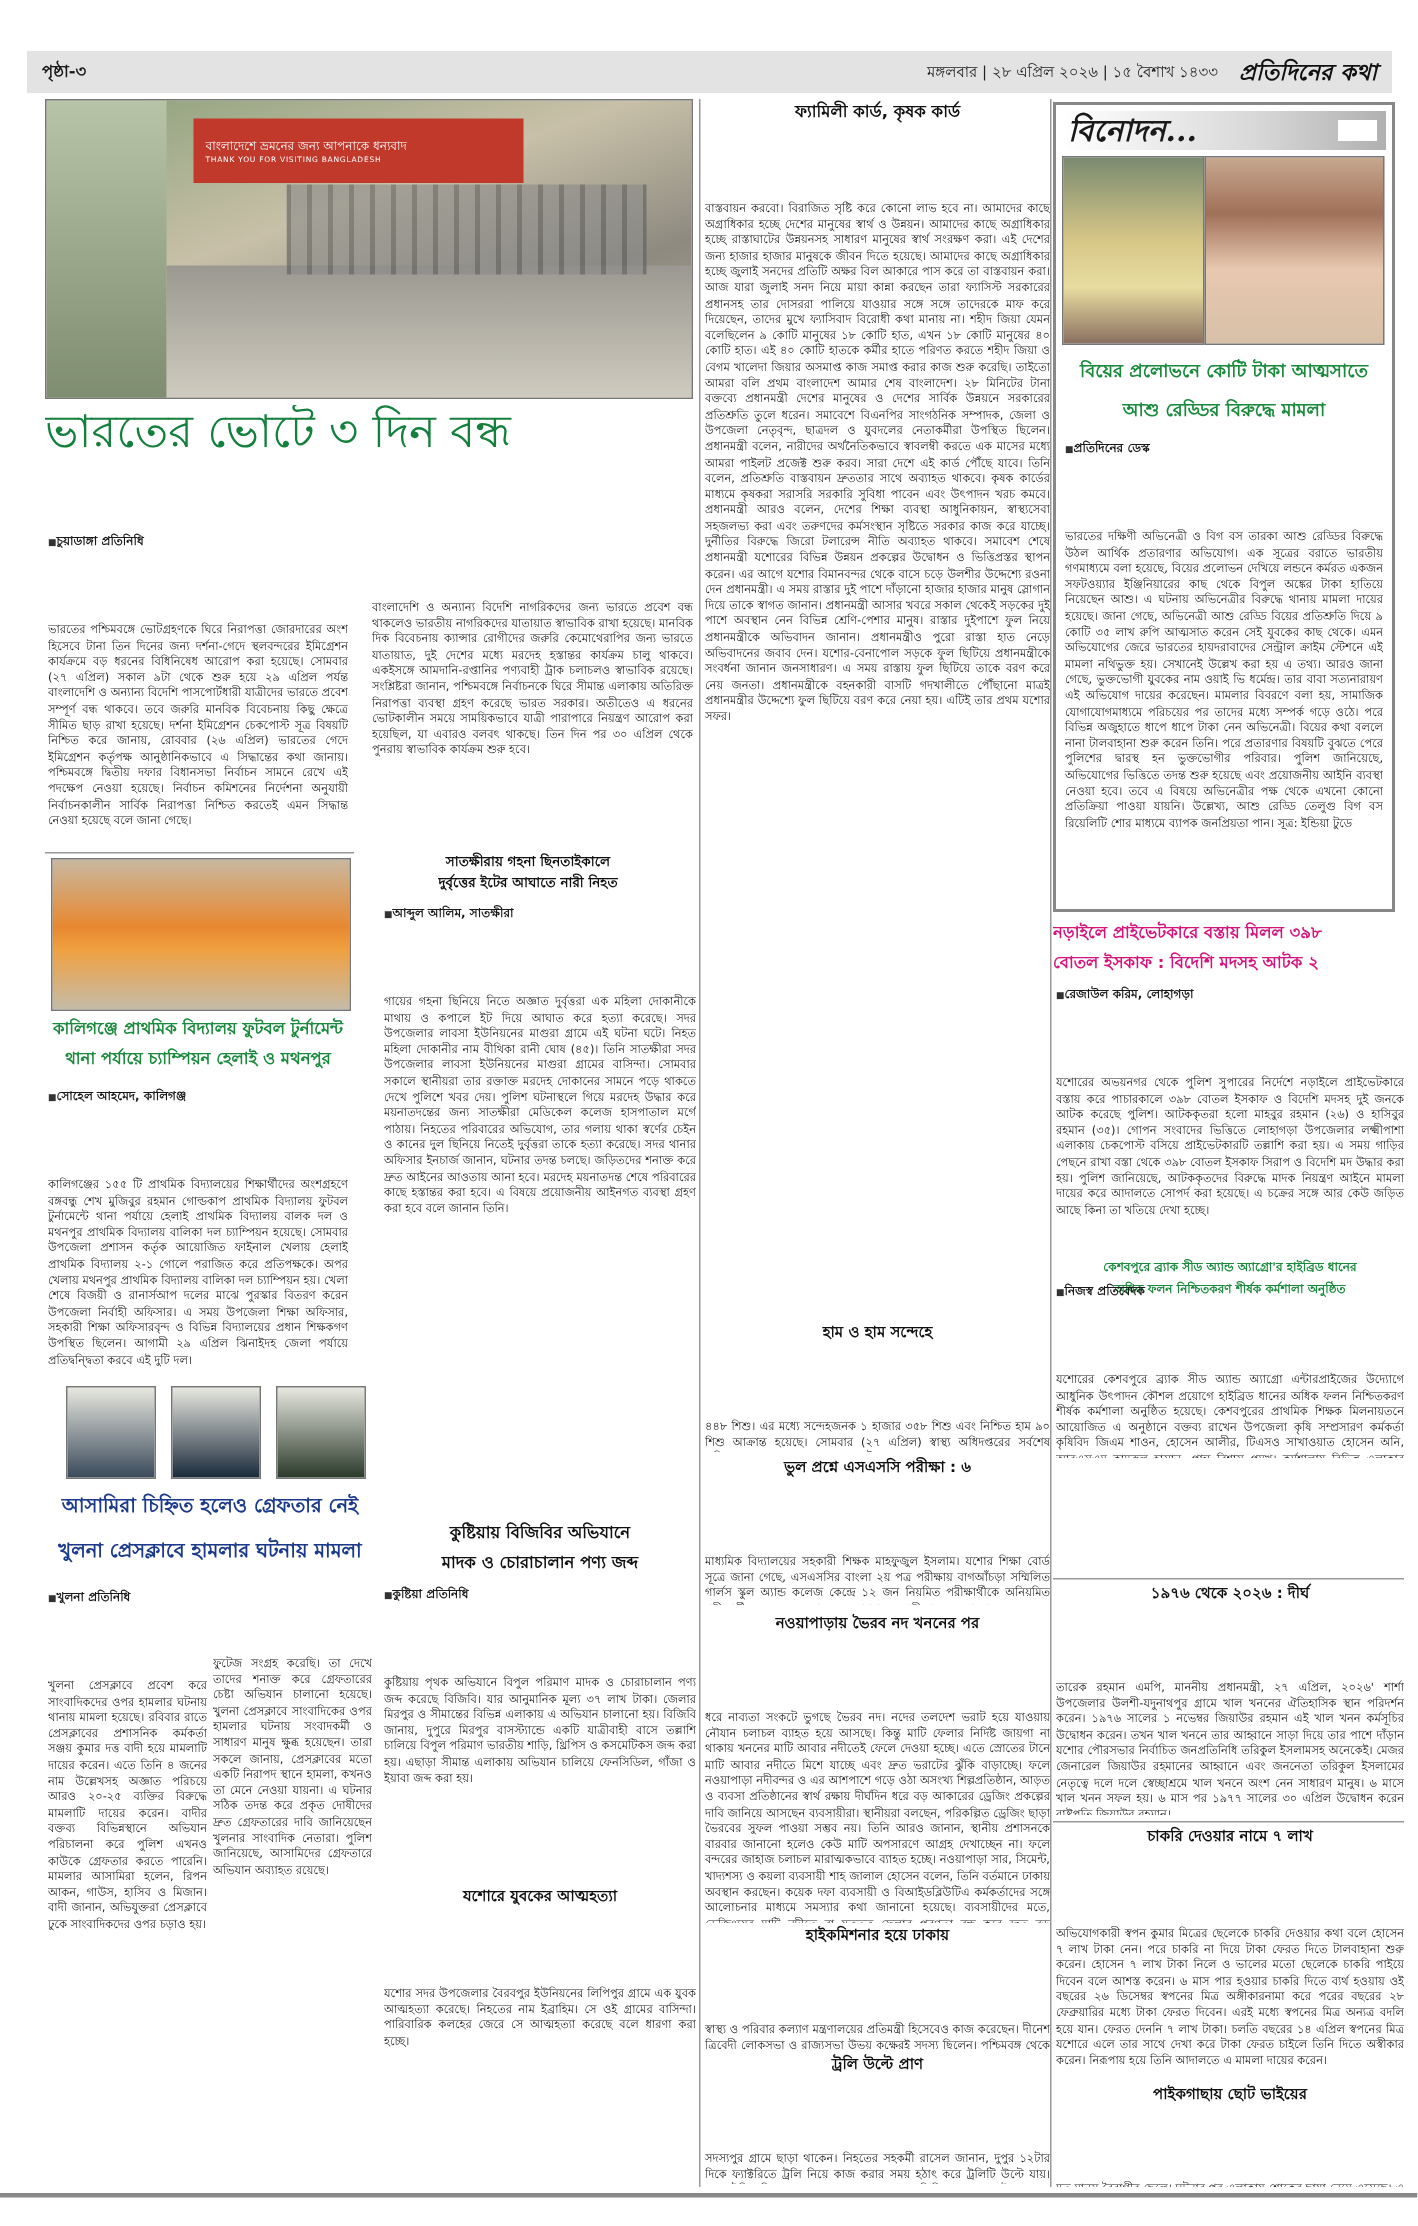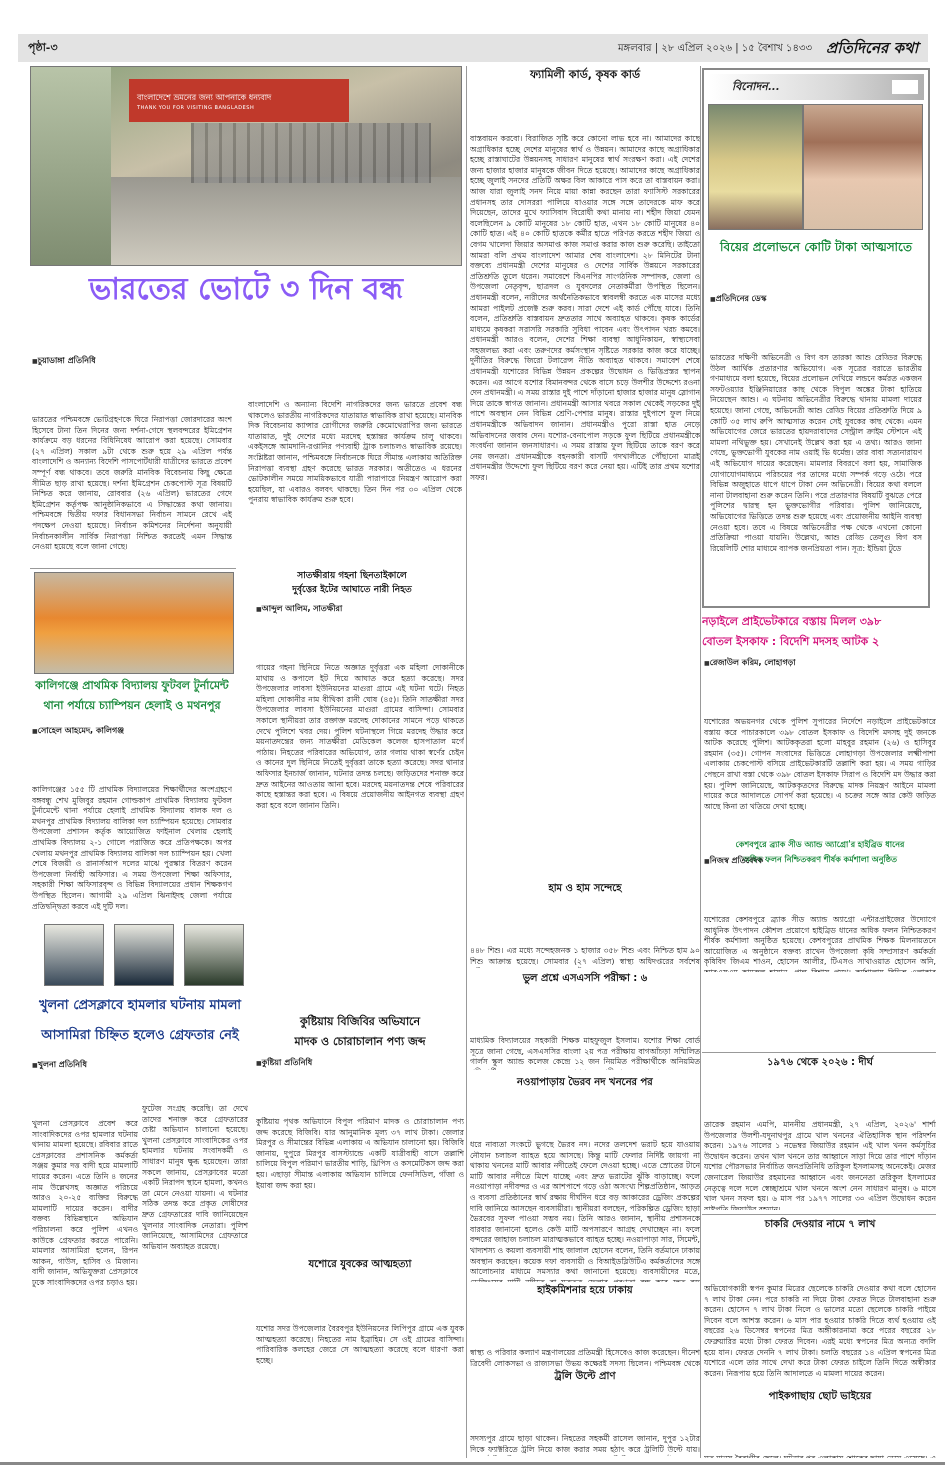--- a/index.html
+++ b/index.html
@@ -19,32 +19,32 @@
   .col { position: absolute; overflow: hidden; }
   .body-text { font-size: 7.6px; line-height: 10.6px; text-align: justify; color: #222; margin-top: 48px; }
   .byline { font-size: 8px; font-weight: bold; margin: 2px 0; }
   .byline::before { content: "\25A0 "; font-size: 6px; color: #333; }
 
   .photo { position: absolute; border: 1px solid #777; overflow: hidden; }
   .photo-border { background: linear-gradient(160deg,#8aa07a 0%,#c8c0a8 40%,#8e8a80 70%,#b0a890 100%); }
   .gate-sign { position: absolute; background: #c0392b; color: #fff; font-size: 8px; padding: 12px 8px; }
   .gate-sign small { display: block; font-size: 5px; letter-spacing: 0.5px; }
 
-  .headline-red { color: #8b5cf6; font-weight: bold; text-align: center; font-family: "DejaVu Sans", sans-serif; }
+  .headline-red { color: #15803d; font-weight: normal; font-family: "DejaVu Sans", sans-serif; }
   .headline-green { color: #1a8a3c; font-weight: bold; text-align: center; }
   .headline-blue { color: #1b3a8a; font-weight: bold; text-align: center; }
   .headline-pink { color: #d4157d; font-weight: bold; }
   .headline-black { color: #111; font-weight: bold; text-align: center; }
 
   .divider-v { position: absolute; width: 1px; background: #999; }
   .divider-h { position: absolute; height: 1px; background: #999; }
 
   .entertain-box { position: absolute; left: 702px; top: 68px; width: 228px; height: 540px; border: 2px solid #888; }
   .entertain-label { position: absolute; left: 4px; top: 4px; width: 216px; height: 26px; background: linear-gradient(90deg,#ffffff 0%,#d8d8d8 60%,#b0b0b0 100%); }
-  .entertain-label span { font-family: "DejaVu Serif", serif; font-style: italic; font-weight: bold; font-size: 11px; padding-left: 4px; line-height: 26px; margin-left: 20px; }
+  .entertain-label span { font-family: "DejaVu Serif", serif; font-style: italic; font-weight: bold; font-size: 20px; padding-left: 4px; line-height: 26px; }
   .entertain-label .white-box { position: absolute; right: 6px; top: 6px; width: 26px; height: 14px; background: #fff; }
 
   .footer-rule { position: absolute; left: 0; top: 1462px; width: 945px; height: 3px; background: #888; }
 </style>
 </head>
 <body>
 
 <div class="header-bar">
   <span class="page-no">পৃষ্ঠা-৩</span>
   <div class="hdr-right">
@@ -93,22 +93,22 @@
 <div class="col" style="left:256px;top:600px;width:208px;height:390px;">
   <div class="byline">আব্দুল আলিম, সাতক্ষীরা</div>
   <div class="body-text">গায়ের গহনা ছিনিয়ে নিতে অজ্ঞাত দুর্বৃত্তরা এক মহিলা দোকানীকে মাথায় ও কপালে ইট দিয়ে আঘাত করে হত্যা করেছে। সদর উপজেলার লাবসা ইউনিয়নের মাগুরা গ্রামে এই ঘটনা ঘটে। নিহত মহিলা দোকানীর নাম বীথিকা রানী ঘোষ (৪৫)। তিনি সাতক্ষীরা সদর উপজেলার লাবসা ইউনিয়নের মাগুরা গ্রামের বাসিন্দা। সোমবার সকালে স্থানীয়রা তার রক্তাক্ত মরদেহ দোকানের সামনে পড়ে থাকতে দেখে পুলিশে খবর দেয়। পুলিশ ঘটনাস্থলে গিয়ে মরদেহ উদ্ধার করে ময়নাতদন্তের জন্য সাতক্ষীরা মেডিকেল কলেজ হাসপাতাল মর্গে পাঠায়। নিহতের পরিবারের অভিযোগ, তার গলায় থাকা স্বর্ণের চেইন ও কানের দুল ছিনিয়ে নিতেই দুর্বৃত্তরা তাকে হত্যা করেছে। সদর থানার অফিসার ইনচার্জ জানান, ঘটনার তদন্ত চলছে। জড়িতদের শনাক্ত করে দ্রুত আইনের আওতায় আনা হবে। মরদেহ ময়নাতদন্ত শেষে পরিবারের কাছে হস্তান্তর করা হবে। এ বিষয়ে প্রয়োজনীয় আইনগত ব্যবস্থা গ্রহণ করা হবে বলে জানান তিনি।</div>
 </div>
 
 <div class="photo" style="left:44px;top:924px;width:60px;height:62px;background:linear-gradient(180deg,#e8e8e0,#3a4a5a);"></div>
 <div class="photo" style="left:114px;top:924px;width:60px;height:62px;background:linear-gradient(180deg,#e8e8e0,#1a2a3a);"></div>
 <div class="photo" style="left:184px;top:924px;width:60px;height:62px;background:linear-gradient(180deg,#e8e8e0,#2a3a2a);"></div>
 
 <div class="col headline-blue" style="left:30px;top:990px;width:220px;height:64px;">
+  <div style="font-size:13px;line-height:30px;">আসামিরা চিহ্নিত হলেও গ্রেফতার নেই</div>
   <div style="font-size:13px;line-height:30px;">খুলনা প্রেসক্লাবে হামলার ঘটনায় মামলা</div>
-  <div style="font-size:13px;line-height:30px;">আসামিরা চিহ্নিত হলেও গ্রেফতার নেই</div>
 </div>
 <div class="col" style="left:32px;top:1056px;width:106px;height:400px;">
   <div class="byline">খুলনা প্রতিনিধি</div>
   <div class="body-text">খুলনা প্রেসক্লাবে প্রবেশ করে সাংবাদিকদের ওপর হামলার ঘটনায় থানায় মামলা হয়েছে। রবিবার রাতে প্রেসক্লাবের প্রশাসনিক কর্মকর্তা সঞ্জয় কুমার দত্ত বাদী হয়ে মামলাটি দায়ের করেন। এতে তিনি ৪ জনের নাম উল্লেখসহ অজ্ঞাত পরিচয়ে আরও ২০-২৫ ব্যক্তির বিরুদ্ধে মামলাটি দায়ের করেন। বাদীর বক্তব্য বিভিন্নস্থানে অভিযান পরিচালনা করে পুলিশ এখনও কাউকে গ্রেফতার করতে পারেনি। মামলার আসামিরা হলেন, রিপন আকন, গাউস, হাসিব ও মিজান। বাদী জানান, অভিযুক্তরা প্রেসক্লাবে ঢুকে সাংবাদিকদের ওপর চড়াও হয়।</div>
 </div>
 <div class="col" style="left:142px;top:1056px;width:106px;height:400px;">
   <div class="body-text">ফুটেজ সংগ্রহ করেছি। তা দেখে তাদের শনাক্ত করে গ্রেফতারের চেষ্টা অভিযান চালানো হয়েছে। খুলনা প্রেসক্লাবে সাংবাদিকের ওপর হামলার ঘটনায় সংবাদকর্মী ও সাধারণ মানুষ ক্ষুব্ধ হয়েছেন। তারা সকলে জানায়, প্রেসক্লাবের মতো একটি নিরাপদ স্থানে হামলা, কখনও তা মেনে নেওয়া যায়না। এ ঘটনার সঠিক তদন্ত করে প্রকৃত দোষীদের দ্রুত গ্রেফতারের দাবি জানিয়েছেন খুলনার সাংবাদিক নেতারা। পুলিশ জানিয়েছে, আসামিদের গ্রেফতারে অভিযান অব্যাহত রয়েছে।</div>
 </div>
 
 <div class="col headline-black" style="left:256px;top:1012px;width:208px;height:40px;">
@@ -157,20 +157,21 @@
 
 <div class="entertain-box">
   <div class="entertain-label">
     <span>বিনোদন...</span>
     <div class="white-box"></div>
   </div>
   <div class="photo" style="left:4px;top:34px;width:95px;height:126px;background:linear-gradient(180deg,#7a8a70 0%,#d8c888 45%,#e8dca0 70%,#8a7060 100%);"></div>
   <div class="photo" style="left:99px;top:34px;width:120px;height:126px;background:linear-gradient(180deg,#c8a890 0%,#a07058 30%,#e8c8b0 60%,#d8c0a8 100%);"></div>
   <div class="col headline-green" style="left:4px;top:164px;width:216px;height:54px;">
     <div style="font-size:12px;line-height:26px;">বিয়ের প্রলোভনে কোটি টাকা আত্মসাতে</div>
+    <div style="font-size:12px;line-height:26px;">আশু রেড্ডির বিরুদ্ধে মামলা</div>
   </div>
   <div class="col" style="left:6px;top:220px;width:212px;height:312px;">
     <div class="byline">প্রতিদিনের ডেস্ক</div>
     <div class="body-text">ভারতের দক্ষিণী অভিনেত্রী ও বিগ বস তারকা আশু রেড্ডির বিরুদ্ধে উঠল আর্থিক প্রতারণার অভিযোগ। এক সূত্রের বরাতে ভারতীয় গণমাধ্যমে বলা হয়েছে, বিয়ের প্রলোভন দেখিয়ে লন্ডনে কর্মরত একজন সফটওয়্যার ইঞ্জিনিয়ারের কাছ থেকে বিপুল অঙ্কের টাকা হাতিয়ে নিয়েছেন আশু। এ ঘটনায় অভিনেত্রীর বিরুদ্ধে থানায় মামলা দায়ের হয়েছে। জানা গেছে, অভিনেত্রী আশু রেড্ডি বিয়ের প্রতিশ্রুতি দিয়ে ৯ কোটি ৩৫ লাখ রুপি আত্মসাত করেন সেই যুবকের কাছ থেকে। এমন অভিযোগের জেরে ভারতের হায়দরাবাদের সেন্ট্রাল ক্রাইম স্টেশনে এই মামলা নথিভুক্ত হয়। সেখানেই উল্লেখ করা হয় এ তথ্য। আরও জানা গেছে, ভুক্তভোগী যুবকের নাম ওয়াই ভি ধর্মেন্দ্র। তার বাবা সত্যনারায়ণ এই অভিযোগ দায়ের করেছেন। মামলার বিবরণে বলা হয়, সামাজিক যোগাযোগমাধ্যমে পরিচয়ের পর তাদের মধ্যে সম্পর্ক গড়ে ওঠে। পরে বিভিন্ন অজুহাতে ধাপে ধাপে টাকা নেন অভিনেত্রী। বিয়ের কথা বললে নানা টালবাহানা শুরু করেন তিনি। পরে প্রতারণার বিষয়টি বুঝতে পেরে পুলিশের দ্বারস্থ হন ভুক্তভোগীর পরিবার। পুলিশ জানিয়েছে, অভিযোগের ভিত্তিতে তদন্ত শুরু হয়েছে এবং প্রয়োজনীয় আইনি ব্যবস্থা নেওয়া হবে। তবে এ বিষয়ে অভিনেত্রীর পক্ষ থেকে এখনো কোনো প্রতিক্রিয়া পাওয়া যায়নি। উল্লেখ্য, আশু রেড্ডি তেলুগু বিগ বস রিয়েলিটি শোর মাধ্যমে ব্যাপক জনপ্রিয়তা পান। সূত্র: ইন্ডিয়া টুডে</div>
   </div>
 </div>
 
 <div class="col headline-pink" style="left:702px;top:612px;width:236px;height:40px;">
   <div style="font-size:11px;line-height:20px;">নড়াইলে প্রাইভেটকারে বস্তায় মিলল ৩৯৮</div>
   <div style="font-size:11px;line-height:20px;">বোতল ইসকাফ : বিদেশি মদসহ আটক ২</div>

